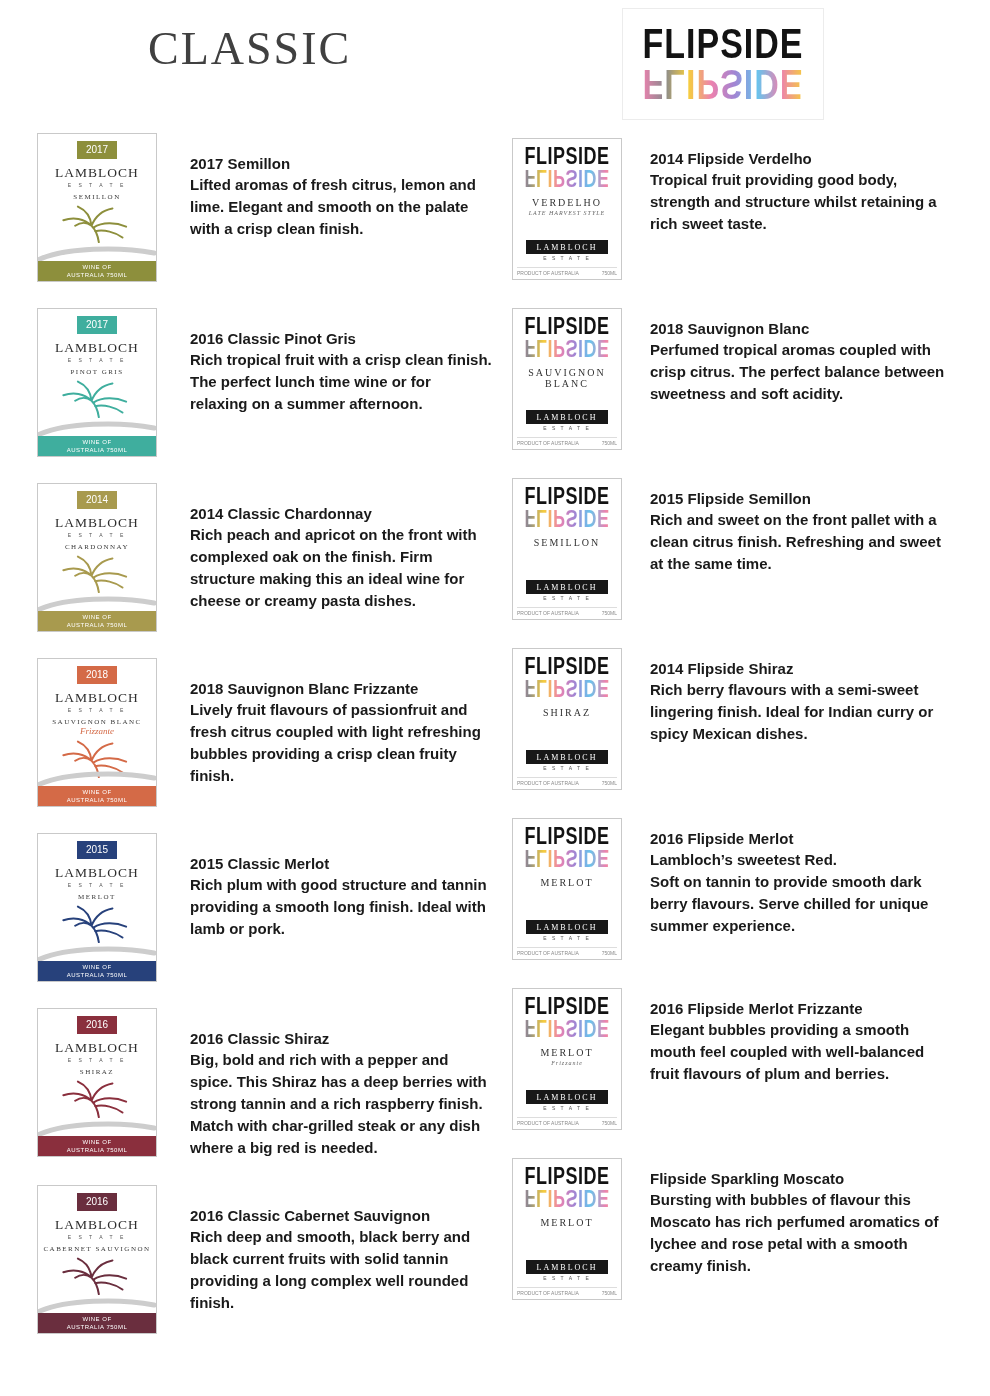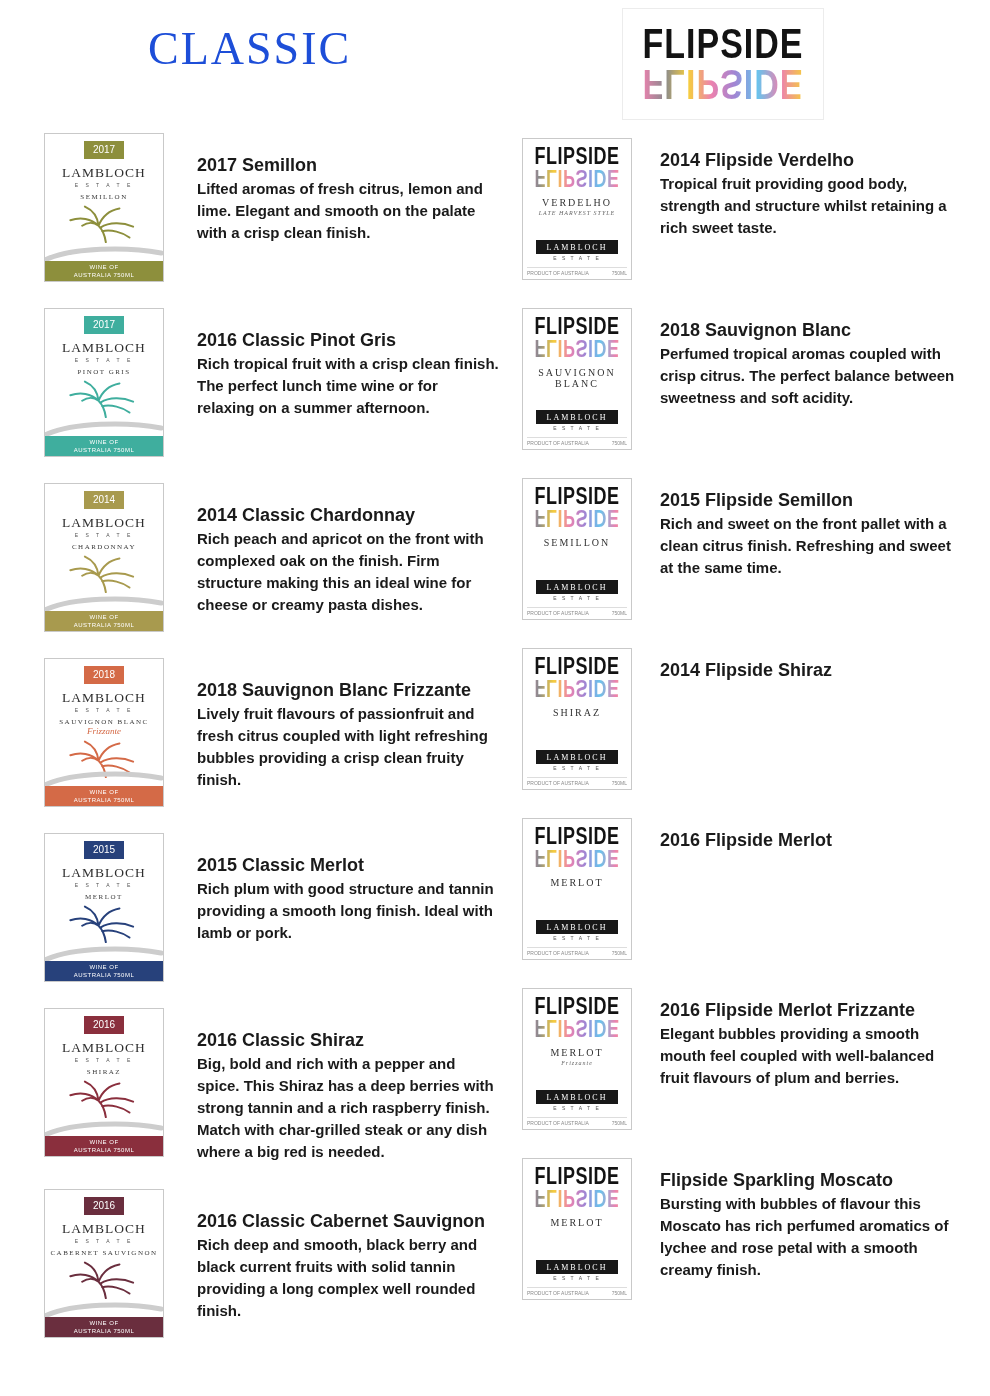--- a/index.html
+++ b/index.html
@@ -1,38 +1,38 @@
 <!DOCTYPE html>
 <html><head>
 <meta charset="utf-8">
 <style>
   html,body{margin:0;padding:0;background:#fff;}
   .page{position:relative;width:990px;height:1396px;background:#fff;
         font-family:"Liberation Sans",sans-serif;color:#1a1a1a;overflow:hidden;}
 
   
   .classic-heading{position:absolute;left:148px;top:22px;
-    font-family:"Liberation Serif",serif;font-size:46px;letter-spacing:2px;color:#1d4ed8;}
+    font-family:"Liberation Serif",serif;font-size:46px;letter-spacing:2px;color:#404040;}
   .logo-box{position:absolute;left:622px;top:8px;width:200px;height:110px;
     border:1px solid #ececec;display:flex;flex-direction:column;align-items:center;
     justify-content:center;overflow:hidden;background:#fff;}
   .logo-main{font-size:34px;font-weight:700;letter-spacing:1px;color:#131313;
     line-height:1;transform:scaleY(1.25);}
   .logo-reflect{font-size:34px;font-weight:700;letter-spacing:1px;line-height:1;
     transform:scaleY(-1.25);margin-top:8px;opacity:.8;
     -webkit-background-clip:text;background-clip:text;color:transparent;}
 
   
   .col-left{position:absolute;left:37px;top:133px;width:462px;}
   .col-right{position:absolute;left:512px;top:138px;width:450px;}
-  .row{display:flex;align-items:flex-start;margin-bottom:26px;justify-content:flex-end;}
+  .row{display:flex;align-items:flex-start;margin-bottom:26px;}
   .row-r{margin-bottom:28px;}
   .row .text{margin-left:33px;padding-top:22px;width:302px;}
   .row-r .text{margin-left:28px;padding-top:12px;}
-  .wine-title{font-weight:700;font-size:18px;margin-bottom:2px;}
+  .wine-title{font-weight:700;font-size:15px;margin-bottom:2px;}
   .wine-desc{font-size:15px;line-height:1.47;white-space:pre-line;font-weight:bold;}
 
   
   .classic-label{position:relative;width:118px;height:147px;border:1px solid #c9c9c9;
     background:#fff;flex-shrink:0;text-align:center;overflow:hidden;}
   .year-badge{width:40px;height:18px;margin:7px auto 0;background:var(--accent,#888);
     color:#fff;font-size:10px;line-height:18px;}
   .brand{margin-top:6px;font-family:"Liberation Serif",serif;font-size:13.5px;
     letter-spacing:1px;color:#2e2e2e;}
   .brand-sub{font-size:5px;letter-spacing:3px;color:#555;margin-top:1px;}
@@ -318,39 +318,42 @@
         <div class="flip-variety">SHIRAZ</div>
         <div class="flip-bar">LAMBLOCH</div>
         <div class="flip-bar-sub">E S T A T E</div>
         <div class="flip-bottom">
             <span>PRODUCT OF AUSTRALIA</span>
             <span>750ML</span>
           </div>
       </div>
       <div class="text">
         <div class="wine-title">2014 Flipside Shiraz</div>
+        <div class="wine-desc">Rich berry flavours with a semi-sweet lingering finish. Ideal for Indian curry or spicy Mexican dishes.</div>
       </div>
     </div>
 
     <div class="row row-r">
       <div class="flip-label">
         <div class="flip-logo">
           <div class="flip-logo-main">FLIPSIDE</div>
           <div class="flip-logo-reflect" style="background-image: linear-gradient(90deg, rgb(232, 99, 156), rgb(109, 110, 113), rgb(244, 194, 13), rgb(232, 99, 156), rgb(138, 103, 201), rgb(69, 181, 232), rgb(232, 99, 156), rgb(244, 194, 13));">FLIPSIDE</div>
         </div>
         <div class="flip-variety">MERLOT</div>
         <div class="flip-bar">LAMBLOCH</div>
         <div class="flip-bar-sub">E S T A T E</div>
         <div class="flip-bottom">
             <span>PRODUCT OF AUSTRALIA</span>
             <span>750ML</span>
           </div>
       </div>
       <div class="text">
         <div class="wine-title">2016 Flipside Merlot</div>
+        <div class="wine-desc">Lambloch’s sweetest Red.
+Soft on tannin to provide smooth dark berry flavours. Serve chilled for unique summer experience.</div>
       </div>
     </div>
 
     <div class="row row-r">
       <div class="flip-label">
         <div class="flip-logo">
           <div class="flip-logo-main">FLIPSIDE</div>
           <div class="flip-logo-reflect" style="background-image: linear-gradient(90deg, rgb(232, 99, 156), rgb(109, 110, 113), rgb(244, 194, 13), rgb(232, 99, 156), rgb(138, 103, 201), rgb(69, 181, 232), rgb(232, 99, 156), rgb(244, 194, 13));">FLIPSIDE</div>
         </div>
         <div class="flip-variety">MERLOT</div>

